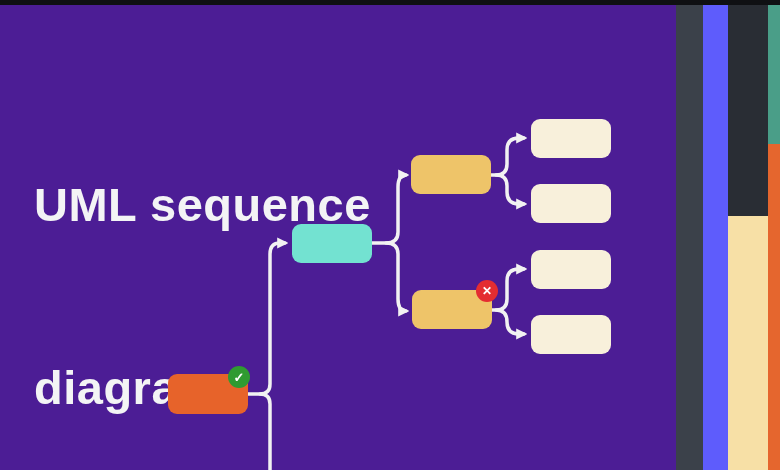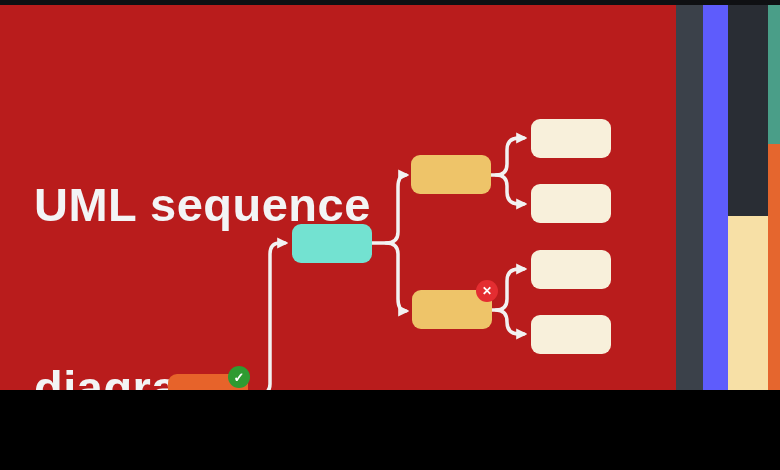--- a/index.html
+++ b/index.html
@@ -1,18 +1,18 @@
 <!DOCTYPE html>
 <html><head>
 <meta charset="utf-8">
 <style>
   html,body{margin:0;padding:0;background:#000;}
   .stage{
-    position:relative;width:780px;height:390px;overflow:hidden;
-    background:#b91c1c;font-family:"Liberation Sans",sans-serif;
+    position:relative;width:780px;height:470px;overflow:hidden;
+    background:#4c1d95;font-family:"Liberation Sans",sans-serif;
   }
   .abs{position:absolute;}
   .top-bar{left:0;top:0;width:780px;height:5px;background:#0f1013;}
   .stripe{top:5px;height:465px;}
   .stripe-panel{left:676px;width:27px;background:#3b414a;}
   .stripe-purple{left:703px;width:25px;background:#5e5cfc;}
   .stripe-dark{left:728px;width:40px;height:211px;background:#292d34;}
   .stripe-cream{left:728px;top:216px;width:40px;height:254px;background:#f7e0a6;}
   .stripe-teal{left:768px;width:12px;height:139px;background:#4a9e88;}
   .stripe-orange{left:768px;top:144px;width:12px;height:326px;background:#e5662e;}

